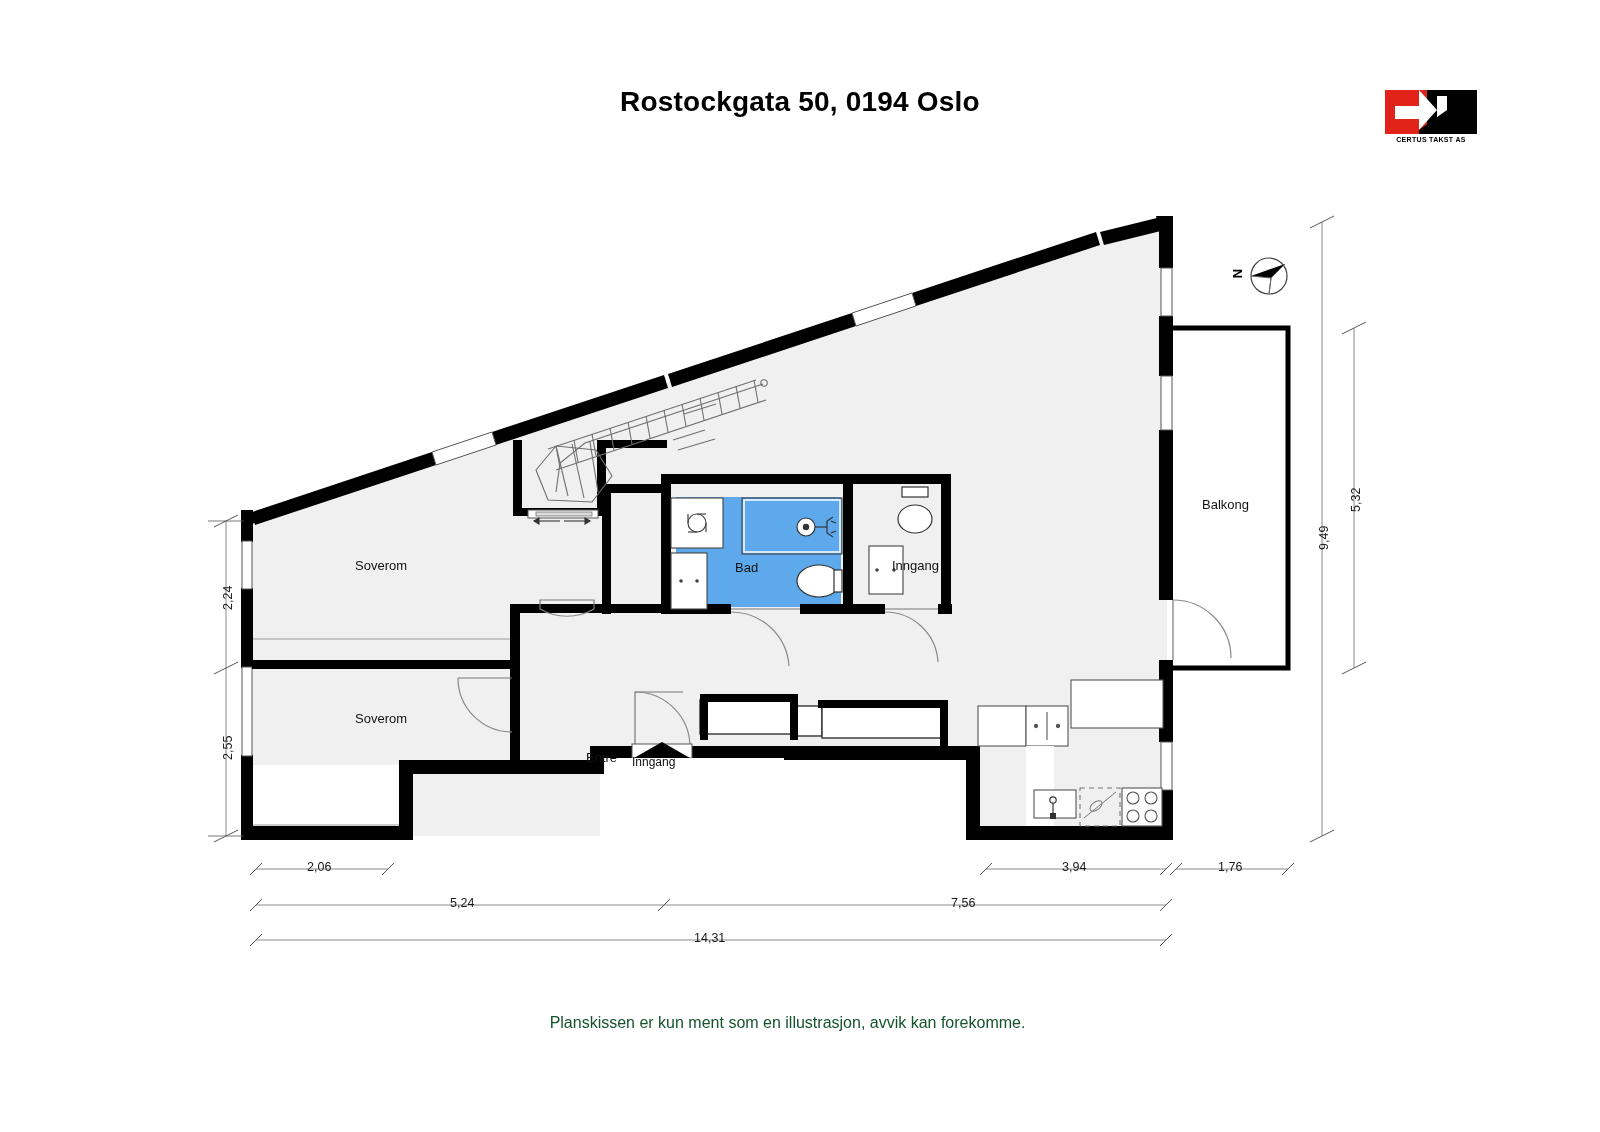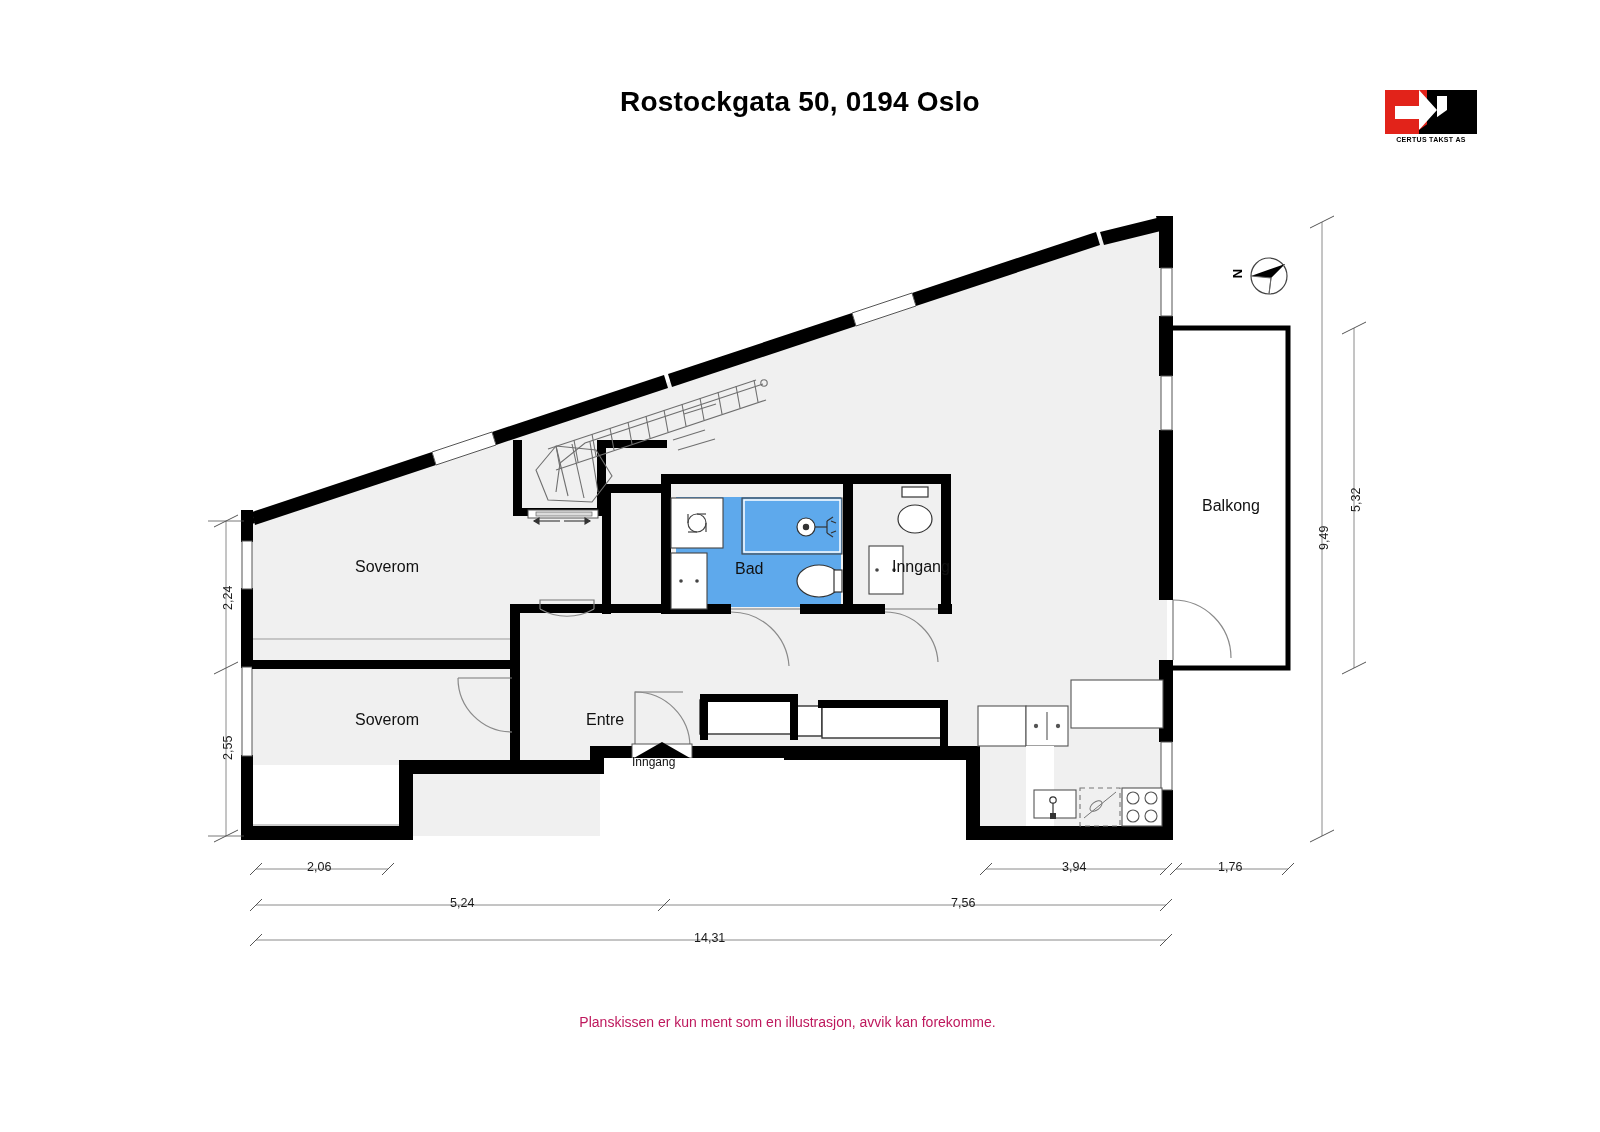--- a/index.html
+++ b/index.html
@@ -70,21 +70,21 @@
     position: absolute;
     left: 0;
     top: 0;
     width: 1600px;
     height: 1132px;
   }
 
   
   .room-label {
     position: absolute;
-    font-size: 16px;
+    font-size: 13px;
     color: #111111;
     white-space: nowrap;
     font-family: "Liberation Sans", sans-serif;
   }
   .room-label.small {
     font-size: 12px;
   }
 
   
   .dim-text {
@@ -117,22 +117,22 @@
     transform-origin: center center;
   }
 
   
   #footer-note {
     position: absolute;
     left: 0;
     top: 1014px;
     width: 1575px;
     text-align: center;
-    font-size: 14px;
-    color: #be185d;
+    font-size: 16px;
+    color: #14532d;
   }
 </style>
 </head>
 <body>
 
 <div id="header-block">
   <div id="plan-title">Rostockgata 50, 0194 Oslo</div>
 </div>
 
 <div id="company-logo">
@@ -465,21 +465,21 @@
     <g stroke="#555555">
       <path d="M 250,946 L 262,934"></path>
       <path d="M 1160,946 L 1172,934"></path>
     </g>
   </g>
 </svg>
 </div>
 
 <div class="room-label" style="left:355px; top:558px;">Soverom</div>
 <div class="room-label" style="left:355px; top:711px;">Soverom</div>
-<div class="room-label" style="left:586px; top:711px;">Entre</div>
+<div class="room-label" style="left:586px; top:750px;">Entre</div>
 <div class="room-label small" style="left:632px; top:755px;">Inngang</div>
 <div class="room-label" style="left:735px; top:560px;">Bad</div>
 <div class="room-label" style="left:892px; top:558px;">Inngang</div>
 <div class="room-label" style="left:1202px; top:497px;">Balkong</div>
 
 <div class="dim-text vert" style="left:221px; top:610px;">2,24</div>
 <div class="dim-text vert" style="left:221px; top:760px;">2,55</div>
 
 <div class="dim-text vert" style="left:1317px; top:550px;">9,49</div>
 <div class="dim-text vert" style="left:1349px; top:512px;">5,32</div>

